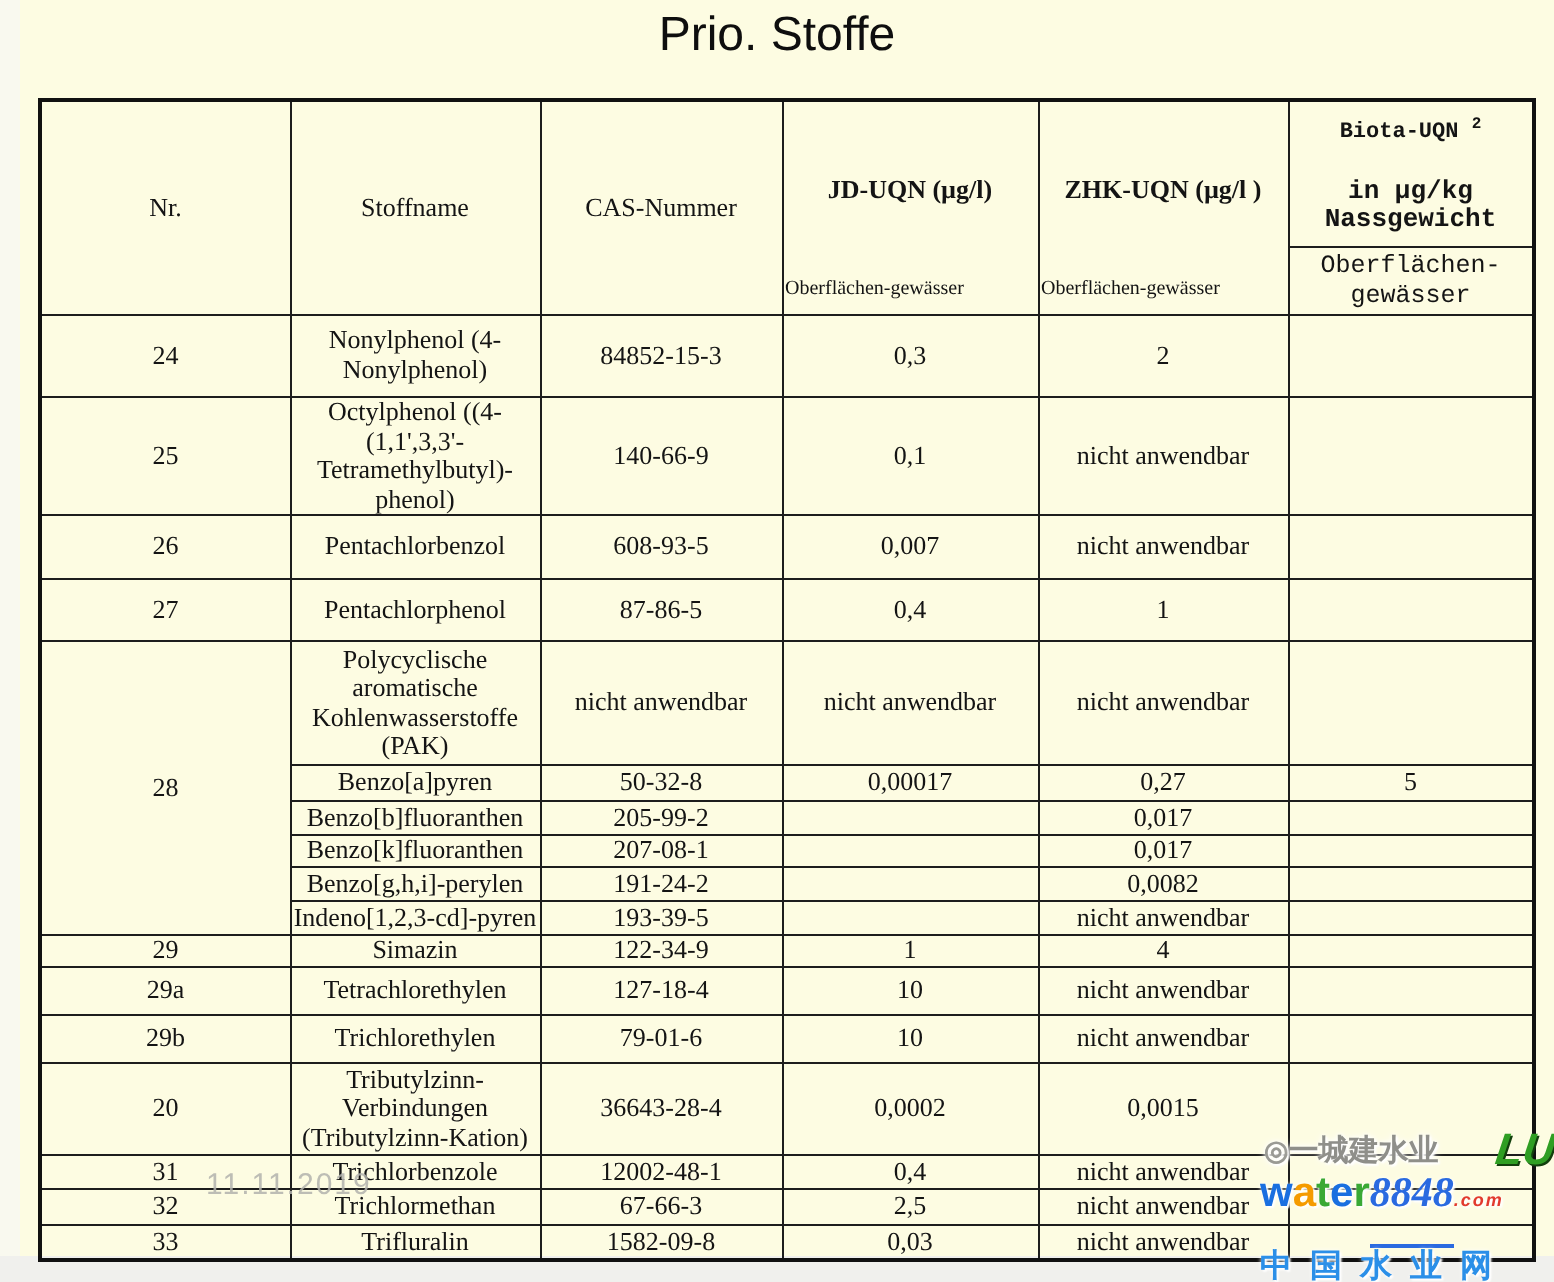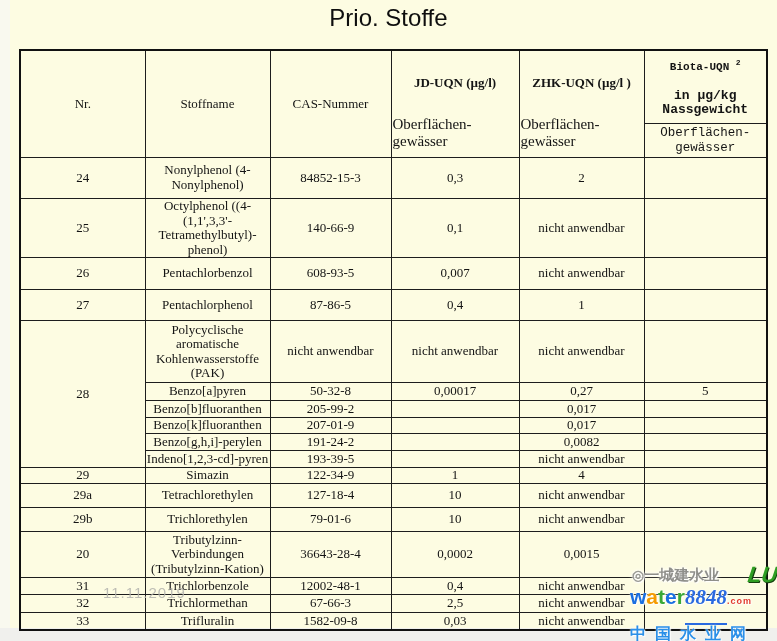--- a/index.html
+++ b/index.html
@@ -17,21 +17,21 @@
          text-align:center;line-height:1.12;font-weight:normal;overflow:hidden;}
   col.c-nr{width:125px}col.c-name{width:125px}col.c-cas{width:121px}
   col.c-jd{width:128px}col.c-zhk{width:125px}col.c-bio{width:123px}
   
   tr.hrow th{height:106px;}
   .h-nr{text-align:left;font-weight:bold;padding-left:2px;}
   .h-center{font-weight:bold;}
   .h-split{padding:0;}
   .h-split .wrap{display:flex;flex-direction:column;height:106px;}
   .h-main{flex:1;display:flex;align-items:center;justify-content:center;font-weight:bold;}
-  .h-sub{text-align:left;padding:0 0 7px 1px;font-weight:normal;font-size:15px;}
+  .h-sub{text-align:left;padding:0 0 7px 1px;font-weight:normal;font-size:10px;}
   .h-biota{padding:0;}
   .h-biota .wrap{display:flex;flex-direction:column;height:106px;font-family:Liberation Mono, monospace;}
   .h-biota-top{height:73px;border-bottom:1.5px solid #1d1d1d;display:flex;flex-direction:column;
          justify-content:space-between;padding:8px 1px 5px;box-sizing:border-box;}
   .h-biota-name{font-weight:bold;font-size:11px;}
   .h-biota-name sup{font-size:8px;}
   .h-biota-unit{font-weight:bold;font-size:13px;}
   .h-biota-sub{flex:1;display:flex;flex-direction:column;justify-content:center;
          font-size:12.5px;line-height:1.15;}
   
@@ -49,21 +49,21 @@
   .brand-row1 .lens{font-size:14px;color:#9a9a94;}
   .brand-corner{position:absolute;right:0px;top:-4px;color:#2f9e23;font-weight:900;
          font-style:italic;font-size:22px;font-family:"Liberation Sans",sans-serif;
          transform:skewX(-8deg);text-shadow:1px 1px 0 #12400d;}
   .brand-row2{font-family:"Liberation Sans",sans-serif;font-weight:bold;font-size:21px;
          white-space:nowrap;line-height:1;margin-top:1px;
          text-shadow:0 0 2px #fff,1px 1px 1px #fff;}
   .brand-row2 .lb{color:#1a6fe0;}  .brand-row2 .lo{color:#f59b00;}  .brand-row2 .lg{color:#3aa935;}
   .brand-row2 .num{color:#2a6ae0;font-style:italic;font-family:"Liberation Serif",serif;
          border-bottom:2px solid #2a6ae0;padding-bottom:14px;}
-  .brand-row2 .com{color:#e23a2e;font-size:9px;letter-spacing:1px;}
+  .brand-row2 .com{color:#e23a2e;font-size:9px;font-style:italic;letter-spacing:1px;}
   .brand-row3{color:#2b8fe8;font-weight:bold;font-size:16px;letter-spacing:9px;
          font-family:"Liberation Sans",sans-serif;white-space:nowrap;margin-top:16px;
          text-shadow:0 0 2px #fff,1px 1px 1px #fff;}
 </style>
 </head>
 <body>
 
 <div class="left-strip"></div>
 <div class="page"></div>
 <div class="bottom-strip"></div>
@@ -160,21 +160,21 @@
   </tr>
   <tr class="rh17">
     <td class="name-cell">Benzo[b]fluoranthen</td>
     <td>205-99-2</td>
     <td></td>
     <td>0,017</td>
     <td></td>
   </tr>
   <tr class="rh16">
     <td class="name-cell">Benzo[k]fluoranthen</td>
-    <td>207-01-9</td>
+    <td>207-08-1</td>
     <td></td>
     <td>0,017</td>
     <td></td>
   </tr>
   <tr class="rh17">
     <td class="name-cell">Benzo[g,h,i]-perylen</td>
     <td>191-24-2</td>
     <td></td>
     <td>0,0082</td>
     <td></td>

